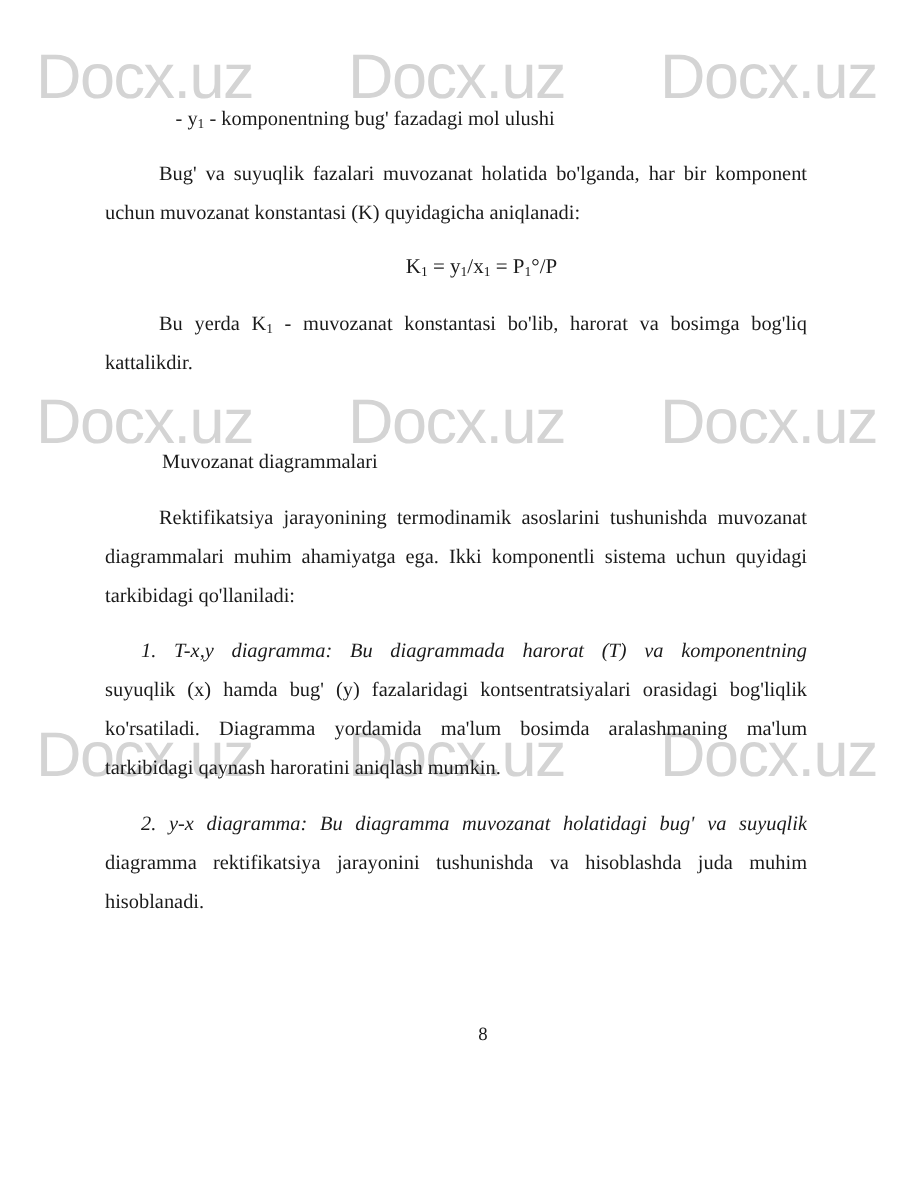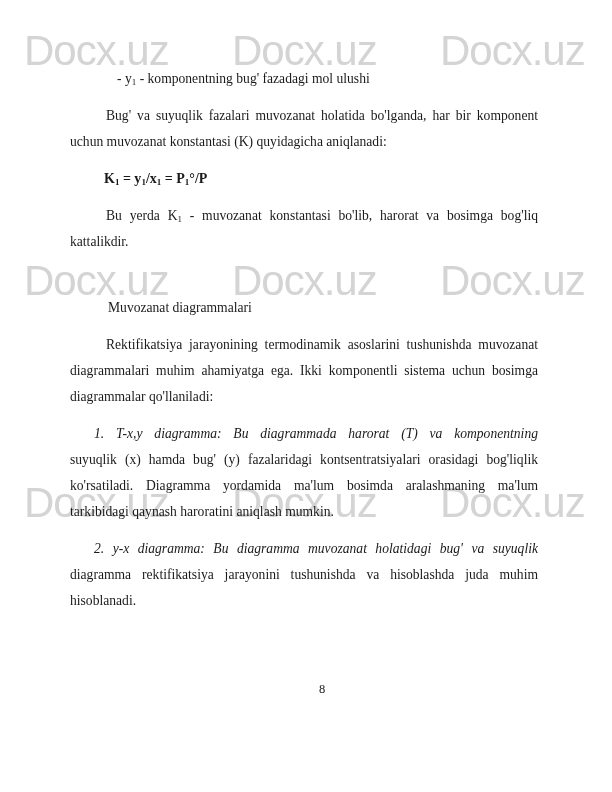--- a/index.html
+++ b/index.html
@@ -33,22 +33,22 @@
     height:26px;
     overflow:hidden;
     white-space:normal;
   }
   .just { text-align:justify; text-align-last:justify; }
   .ind47 { text-indent:47px; }
   .ind38 { text-indent:38px;margin-top:40px; }
   .ind36 { text-indent:36px; }
   .ind24 { text-indent:24px;font-style:italic; }
   .formula {
-    text-align:left;
-    font-weight:bold;
+    text-align:center;
+    font-weight:normal;
     font-size:14px;
     padding-left:34px;
   }
   sub { font-size:9px; vertical-align:-2px; line-height:0; }
   .pagenum {
     position:absolute;
     left:0; right:0; top:682px;
     text-align:center;
     padding-left:32px;
     font-size:12.5px;
@@ -96,22 +96,22 @@
       <div class="ln ind36 just">Bu yerda K<sub>1</sub> - muvozanat konstantasi bo'lib, harorat va bosimga bog'liq</div>
       <div class="ln">kattalikdir.</div>
     </div>
 
     <div class="para">
       <div class="ln ind38">Muvozanat diagrammalari</div>
     </div>
 
     <div class="para">
       <div class="ln ind36 just">Rektifikatsiya jarayonining termodinamik asoslarini tushunishda muvozanat</div>
-      <div class="ln just">diagrammalari muhim ahamiyatga ega. Ikki komponentli sistema uchun bosimga</div>
-      <div class="ln">diagrammalar qo'llaniladi:</div>
+      <div class="ln just">diagrammalari muhim ahamiyatga ega. Ikki komponentli sistema uchun quyidagi</div>
+      <div class="ln">tarkibidagi qo'llaniladi:</div>
     </div>
 
     <div class="para">
       <div class="ln ind24 just">1. T-x,y diagramma: Bu diagrammada harorat (T) va komponentning</div>
       <div class="ln just">suyuqlik (x) hamda bug' (y) fazalaridagi kontsentratsiyalari orasidagi bog'liqlik</div>
       <div class="ln just">ko'rsatiladi. Diagramma yordamida ma'lum bosimda aralashmaning ma'lum</div>
       <div class="ln">tarkibidagi qaynash haroratini aniqlash mumkin.</div>
     </div>
 
     <div class="para">

